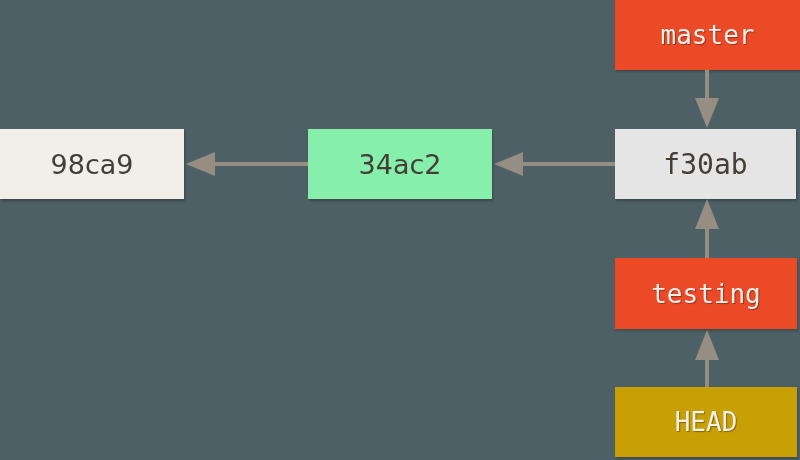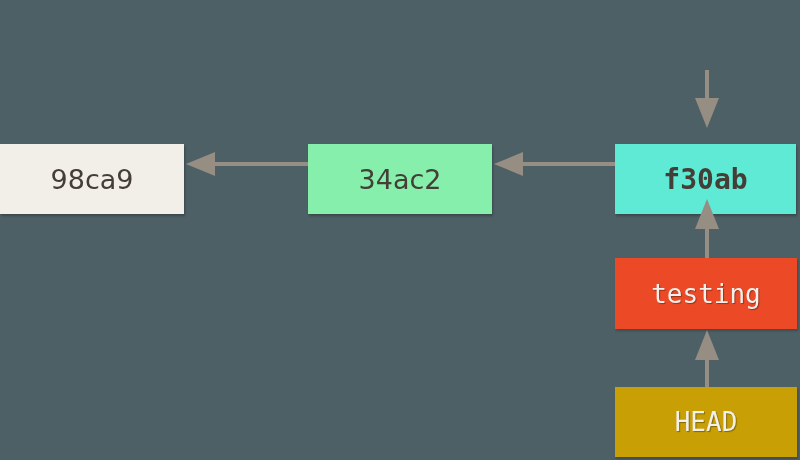--- a/index.html
+++ b/index.html
@@ -11,21 +11,21 @@
     font-family: "DejaVu Sans Mono", monospace;
   }
   .node {
     position: absolute;
     display: flex;
     align-items: center;
     justify-content: center;
     box-sizing: border-box;
   }
   .commit {
-    top: 144px;
+    top: 129px;
     height: 70px;
     box-shadow: 1px 2px 2px rgba(30,30,30,0.35);
   }
   .commit .label {
     font-size: 27px;
     font-family: "DejaVu Sans", "Liberation Sans", sans-serif;
   }
   .commit.mono .label {
     font-size: 28px;
     font-family: "DejaVu Sans Mono", "Liberation Mono", monospace;
@@ -88,24 +88,27 @@
 <body>
 
 <div class="stage" style="background-color: rgb(77, 96, 102);">
 
   <div class="node commit" id="commit-98ca9" style="background-color: rgb(241, 239, 232);">
     <span class="label" style="color: rgb(68, 62, 55);">98ca9</span>
   </div>
   <div class="node commit" id="commit-34ac2" style="background-color: #86efac;">
     <span class="label" style="color: rgb(68, 62, 55);">34ac2</span>
   </div>
-  <div class="node commit mono" id="commit-f30ab" style="background-color: #5eead4; font-weight: bold;">
+  <div class="node commit mono" id="commit-f30ab" style="background-color: #e5e5e5;">
     <span class="label" style="color: rgb(68, 62, 55);">f30ab</span>
   </div>
 
+  <div class="node ref" id="ref-master" style="background-color: rgb(236, 74, 39);">
+    <span class="label" style="color: rgb(242, 240, 235);">master</span>
+  </div>
   <div class="node ref" id="ref-head" style="background-color: rgb(200, 159, 5);">
     <span class="label" style="color: rgb(242, 240, 235);">HEAD</span>
   </div>
   <div class="node ref" id="ref-testing" style="background-color: rgb(236, 74, 39);">
     <span class="label" style="color: rgb(242, 240, 235);">testing</span>
   </div>
 
   <div class="edge" id="edge-a">
     <div class="line h-line" style="background-color: rgb(150, 141, 131);"></div>
     <div class="tri tri-left" style="border-right-color: rgb(150, 141, 131);"></div>

